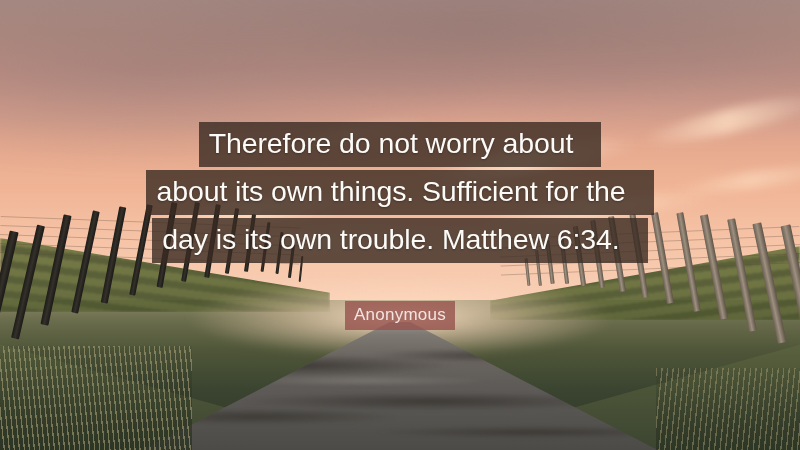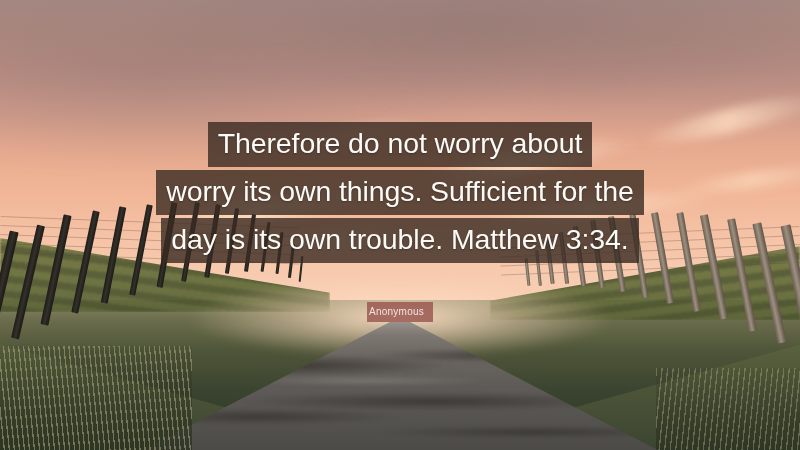--- a/index.html
+++ b/index.html
@@ -176,37 +176,37 @@
     align-items: center;
   }
   .qline {
     display: inline-block;
     color: #fdfbf8;
     background: rgba(58,43,34,.80);
     font-weight: 400;
     font-size: 28.5px;
     line-height: 1.0;
     letter-spacing: -.1px;
-    padding: 7px 10px 9px 10px;
+    padding: 7px 28px 9px 10px;
     margin-bottom: 3.5px;
     white-space: nowrap;
     text-shadow: 0 1px 2px rgba(0,0,0,.28);
   }
   .attrib-wrap {
     position: absolute;
     left: 0; right: 0; top: 301px;
     text-align: center;
   }
   .attrib {
     display: inline-block;
     background: rgba(150,82,78,.80);
     color: #f4e3df;
-    font-size: 10px;
+    font-size: 17px;
     letter-spacing: .25px;
-    padding: 4px 9px 5px 2px;
+    padding: 4px 9px 5px 9px;
   }
 
   
   .wm {
     position: absolute;
     left: 0; right: 0; top: 364px;
     display: flex; align-items: center; justify-content: center;
     gap: 5px;
     opacity: .80;
   }
@@ -301,22 +301,22 @@
     <div class="path">
       <div class="path-tex"></div>
     </div>
 
     <div class="tallgrass"></div>
     <div class="tallgrass2"></div>
   </div>
 
   <div class="quote">
     <span class="qline">Therefore do not worry about</span>
-    <span class="qline">worry its own things. Sufficient for the</span>
-    <span class="qline">day is its own trouble. Matthew 3:34.</span>
+    <span class="qline">about its own things. Sufficient for the</span>
+    <span class="qline">day is its own trouble. Matthew 6:34.</span>
   </div>
 
   <div class="attrib-wrap">
     <span class="attrib">Anonymous</span>
   </div>
 
 
 </div>
 
 </body></html>

